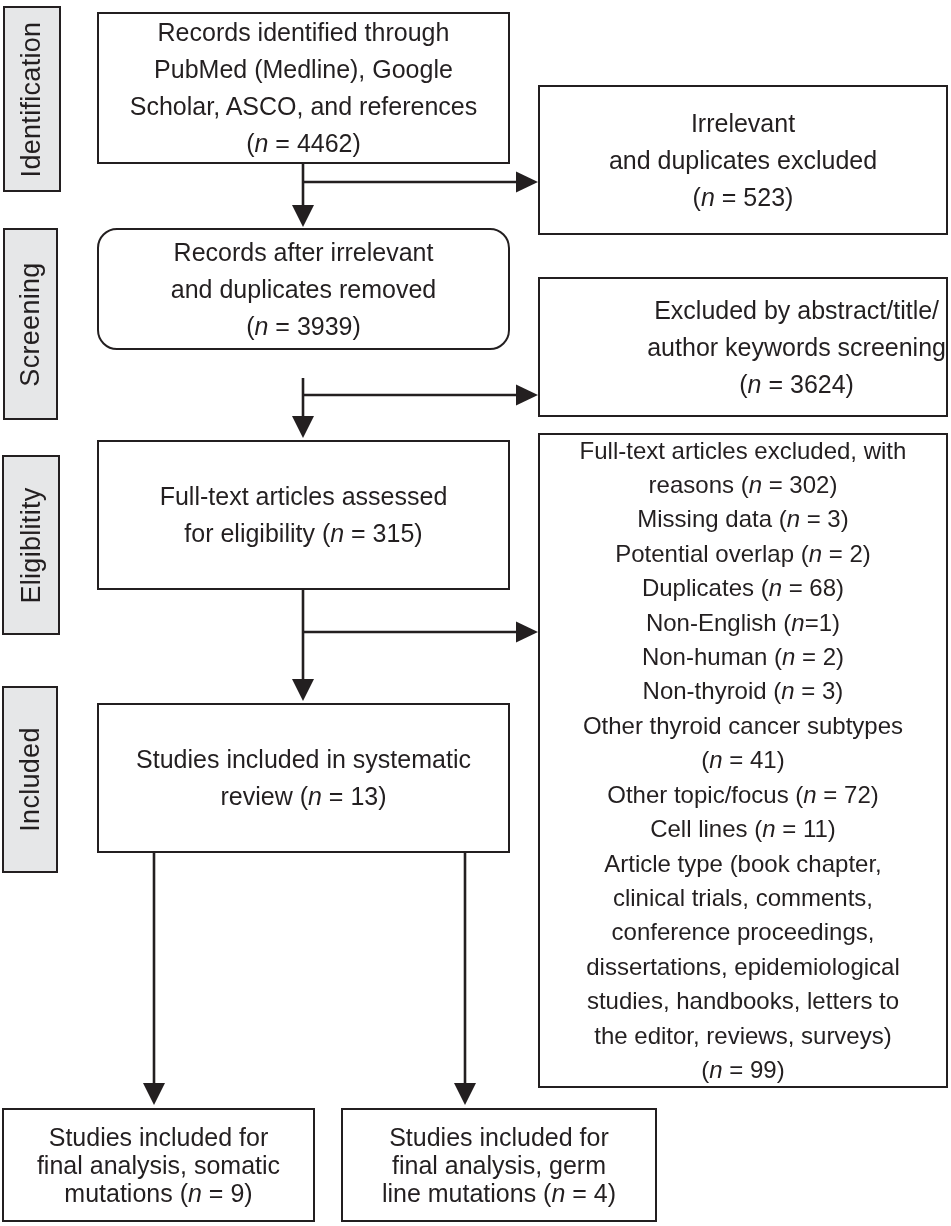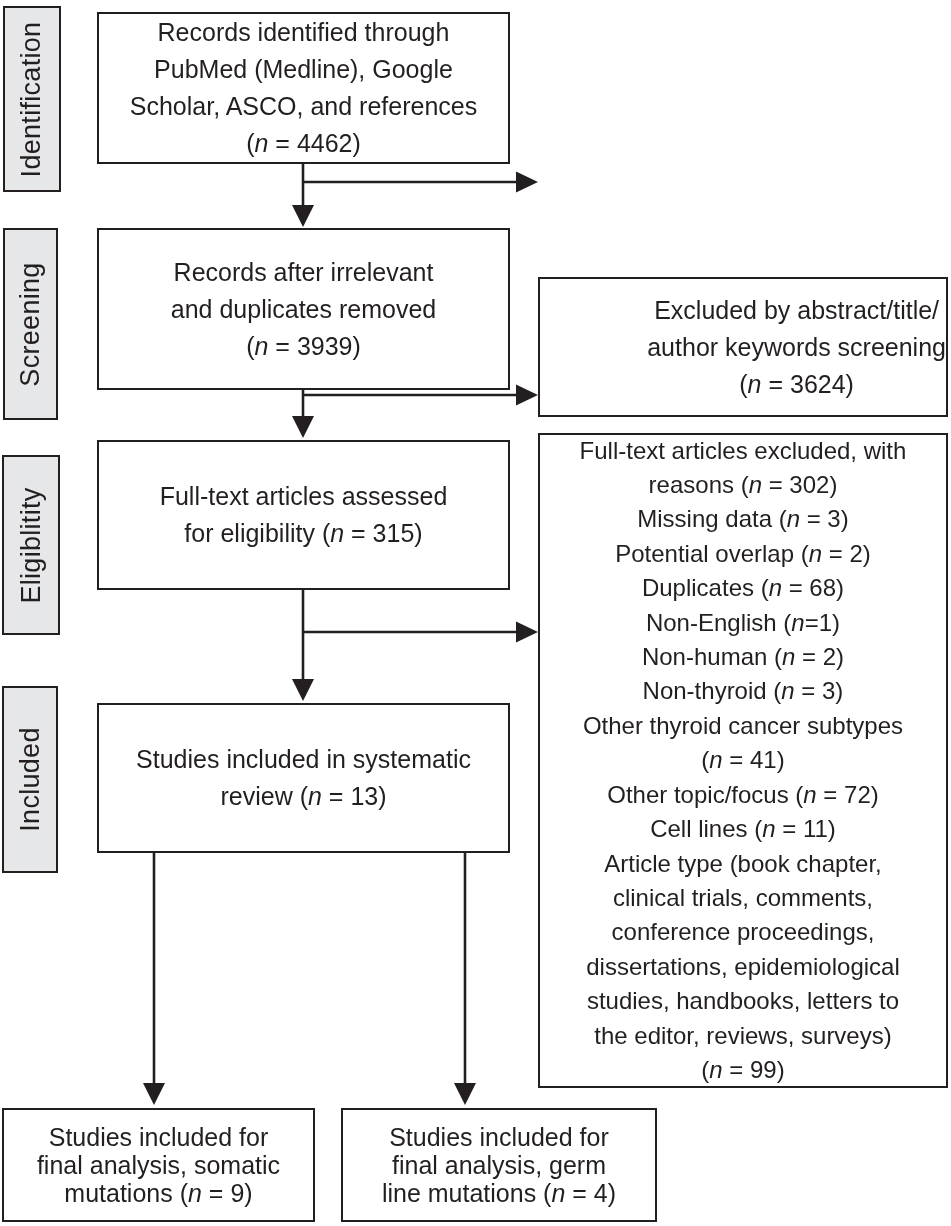--- a/index.html
+++ b/index.html
@@ -103,34 +103,39 @@
   <div class="stage-label" style="left:2px; top:686px; width:56px; height:187px;">
     <span class="vtxt">Included</span>
   </div>
 
   <div class="box" style="left:97px; top:12px; width:413px; height:152px;">
     <span class="txt txt-main">Records identified through
 PubMed (Medline), Google
 Scholar, ASCO, and references
 (<i>n</i> = 4462)</span>
   </div>
-  <div class="box" style="left:97px; top:228px; width:413px; height:162px;">
+  <div class="box" style="left:97px; top:228px; width:413px; height:122px;border-radius:20px;">
     <span class="txt txt-main">Records after irrelevant
 and duplicates removed
 (<i>n</i> = 3939)</span>
   </div>
   <div class="box" style="left:97px; top:440px; width:413px; height:150px;">
     <span class="txt txt-main">Full-text articles assessed
 for eligibility (<i>n</i> = 315)</span>
   </div>
   <div class="box" style="left:97px; top:703px; width:413px; height:150px;">
     <span class="txt txt-main">Studies included in systematic
 review (<i>n</i> = 13)</span>
   </div>
 
+  <div class="box" style="left:538px; top:85px; width:410px; height:150px;">
+    <span class="txt txt-side">Irrelevant
+and duplicates excluded
+(<i>n</i> = 523)</span>
+  </div>
   <div class="box" style="left:538px; top:277px; width:410px; height:140px;justify-content:flex-end;">
     <span class="txt txt-side">Excluded by abstract/title/
 author keywords screening
 (<i>n</i> = 3624)</span>
   </div>
   <div class="box" style="left:538px; top:433px; width:410px; height:655px;">
     <span class="txt txt-list">Full-text articles excluded, with
 reasons (<i>n</i> = 302)
 Missing data (<i>n</i> = 3)
 Potential overlap (<i>n</i> = 2)

